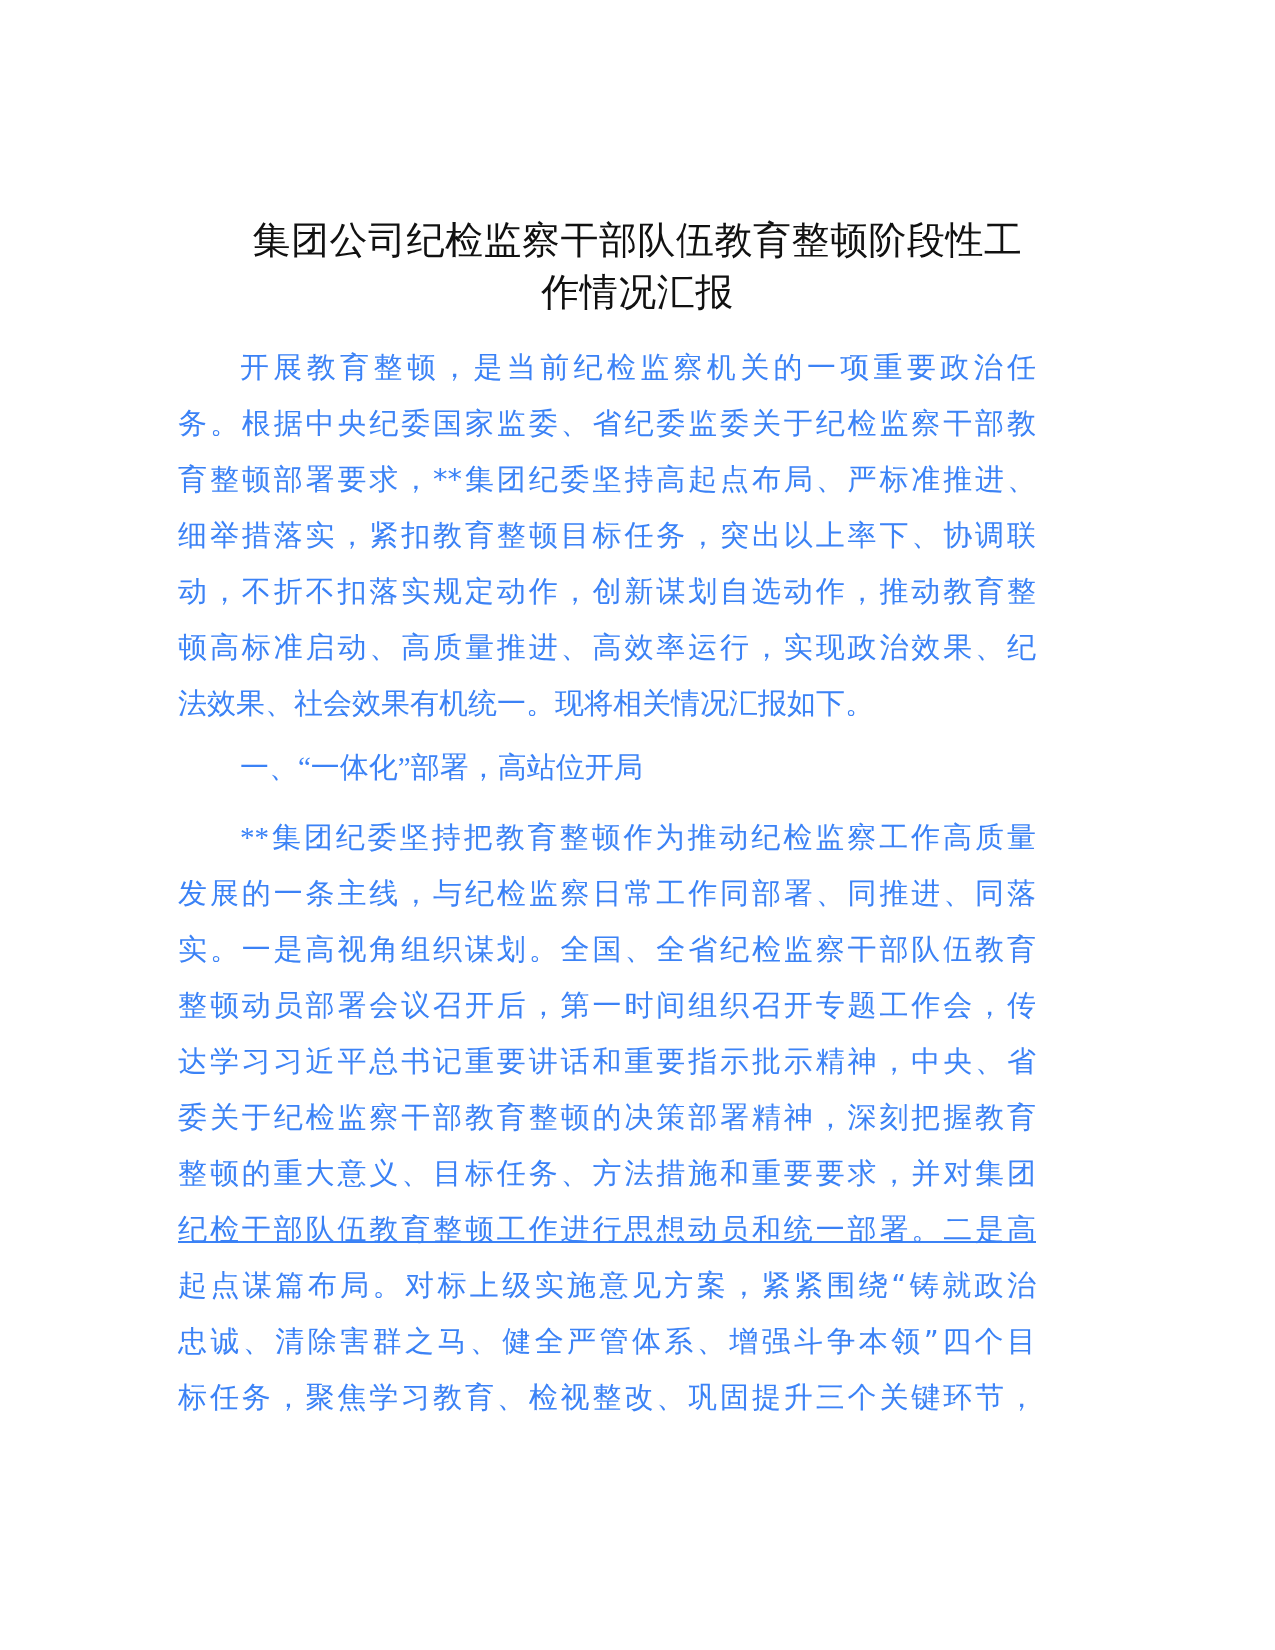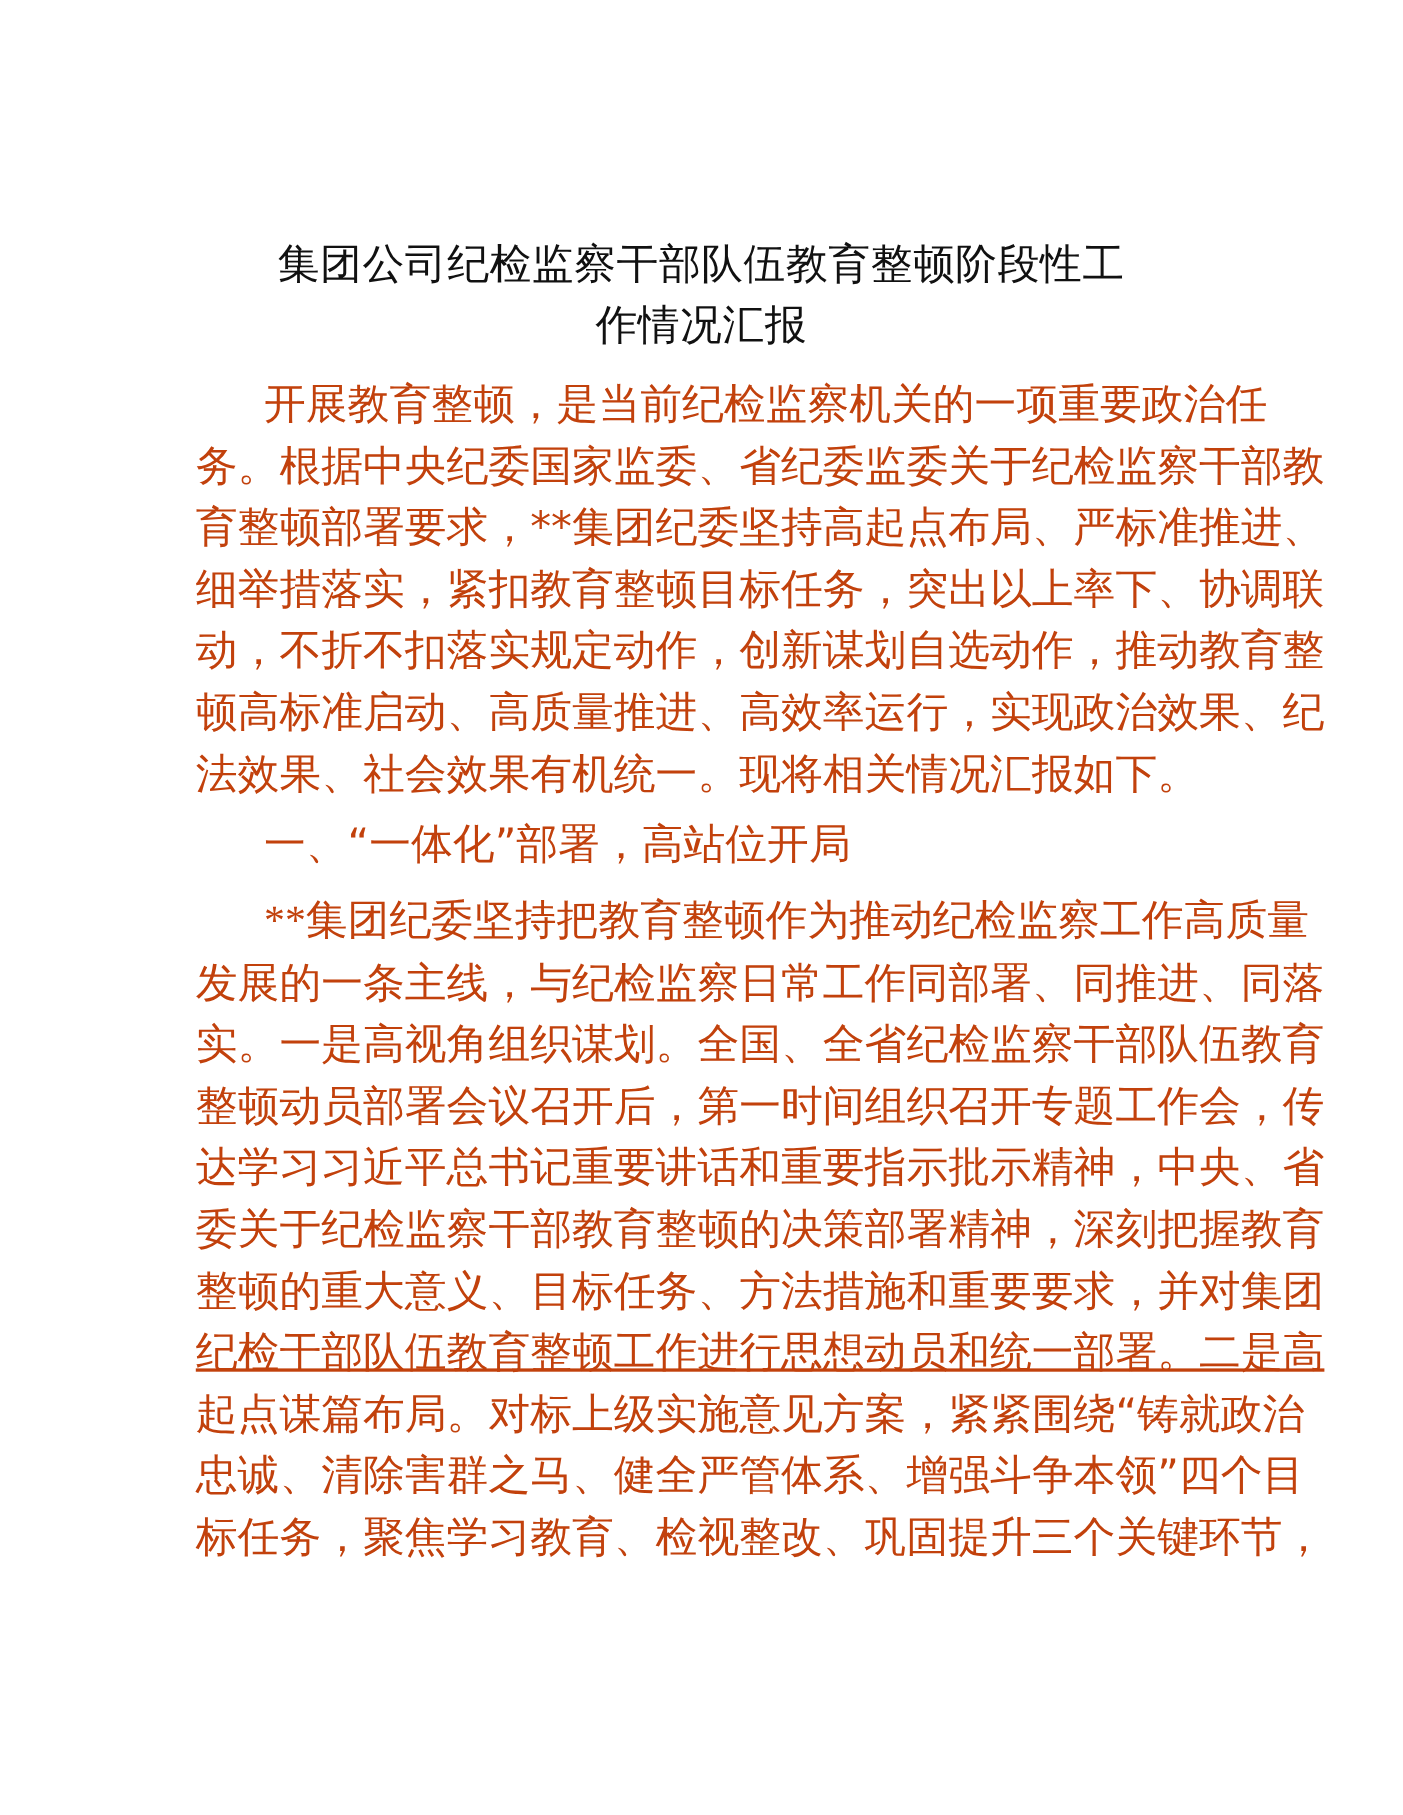--- a/index.html
+++ b/index.html
@@ -30,42 +30,43 @@
       font-size: 38px;
       line-height: 50px;
       letter-spacing: 0.5px;
       white-space: nowrap;
       color: #111;
     }
     .line {
       position: absolute;
       left: 178px;
       width: 858px;
-      font-size: 38px;
+      font-size: 29px;
       line-height: 44px;
       white-space: nowrap;
       text-align: justify;
       text-align-last: justify;
-      color: #c2410c;
+      color: #3b82f6;
     }
     .line.indent {
       left: 240px;
       width: 796px;
     }
     .line.last {
       text-align-last: left;
+      font-family: Liberation Serif, serif;
     }
   </style>
 </head>
 <body>
 
 <div class="page">
 
   <div class="title-line" style="top:215px;">集团公司纪检监察干部队伍教育整顿阶段性工</div>
-  <div class="title-line" style="top:270px;">作情况汇报</div>
+  <div class="title-line" style="top:270px;font-family:Liberation Mono, monospace;">作情况汇报</div>
 
   <div class="line indent" style="top:345px;">开展教育整顿，是当前纪检监察机关的一项重要政治任</div>
   <div class="line" style="top:457px;">育整顿部署要求，**集团纪委坚持高起点布局、严标准推进、</div>
   <div class="line" style="top:401px;">务。根据中央纪委国家监委、省纪委监委关于纪检监察干部教</div>
   <div class="line" style="top:513px;">细举措落实，紧扣教育整顿目标任务，突出以上率下、协调联</div>
   <div class="line" style="top:569px;">动，不折不扣落实规定动作，创新谋划自选动作，推动教育整</div>
   <div class="line" style="top:625px;">顿高标准启动、高质量推进、高效率运行，实现政治效果、纪</div>
   <div class="line last" style="top:681px;">法效果、社会效果有机统一。现将相关情况汇报如下。</div>
 
   <div class="line indent last" style="top:745px;">一、“一体化”部署，高站位开局</div>

